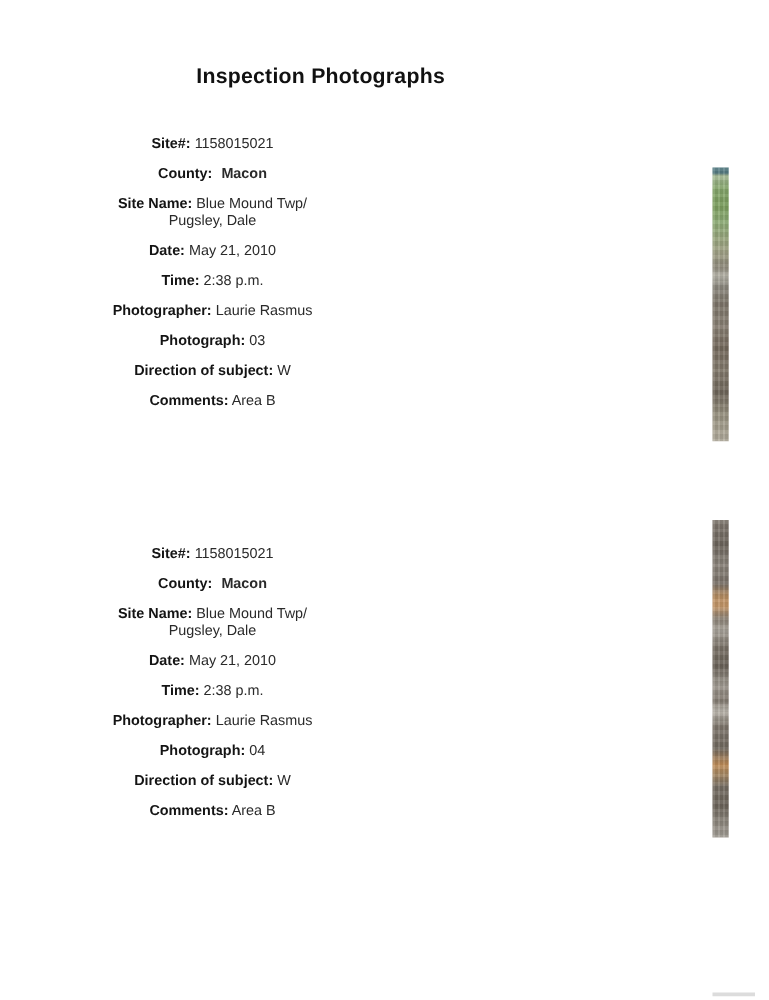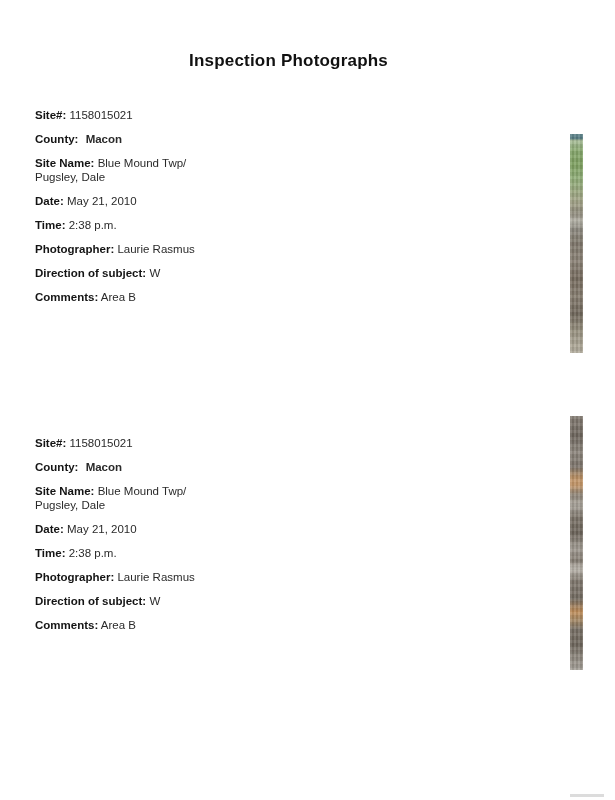--- a/index.html
+++ b/index.html
@@ -9,23 +9,22 @@
     font-family:"Liberation Sans", sans-serif;
     color:#1c1c1c;
     position:relative;
     overflow:hidden;
   }
   .page-title {
     position:absolute; top:40px; left:0; width:513px;
     text-align:center;
     font-size:17px; font-weight:bold; color:#111;
     letter-spacing:0.2px;
-    padding-left:32px;
   }
-  .record-block { position:absolute; left:35px; width:270px; }
+  .record-block { position:absolute; left:35px; width:270px;text-align:center; }
   #record-1 { top:108px; }
   #record-2 { top:436px; }
   .field { margin:0 0 10px 0; font-size:11.5px; line-height:14px; }
   .lbl { font-weight:bold; color:#141414; }
   .val { color:#2a2a2a; }
   .val-county { margin-left:4px;font-weight:bold; }
   .photo-strip {
     position:absolute; left:570px; width:13px;
     overflow:hidden;
   }
@@ -85,20 +84,24 @@
   </p>
   <p class="field">
     <b class="lbl">Time:</b>
     <span class="val">2:38 p.m.</span>
   </p>
   <p class="field">
     <b class="lbl">Photographer:</b>
     <span class="val">Laurie Rasmus</span>
   </p>
   <p class="field">
+    <b class="lbl">Photograph:</b>
+    <span class="val">03</span>
+  </p>
+  <p class="field">
     <b class="lbl">Direction of subject:</b>
     <span class="val">W</span>
   </p>
   <p class="field">
     <b class="lbl">Comments:</b>
     <span class="val">Area B</span>
   </p>
 </section>
 
 <section class="record-block" id="record-2">
@@ -121,20 +124,24 @@
   </p>
   <p class="field">
     <b class="lbl">Time:</b>
     <span class="val">2:38 p.m.</span>
   </p>
   <p class="field">
     <b class="lbl">Photographer:</b>
     <span class="val">Laurie Rasmus</span>
   </p>
   <p class="field">
+    <b class="lbl">Photograph:</b>
+    <span class="val">04</span>
+  </p>
+  <p class="field">
     <b class="lbl">Direction of subject:</b>
     <span class="val">W</span>
   </p>
   <p class="field">
     <b class="lbl">Comments:</b>
     <span class="val">Area B</span>
   </p>
 </section>
 
 <div class="photo-strip" id="photo-strip-1"></div>

